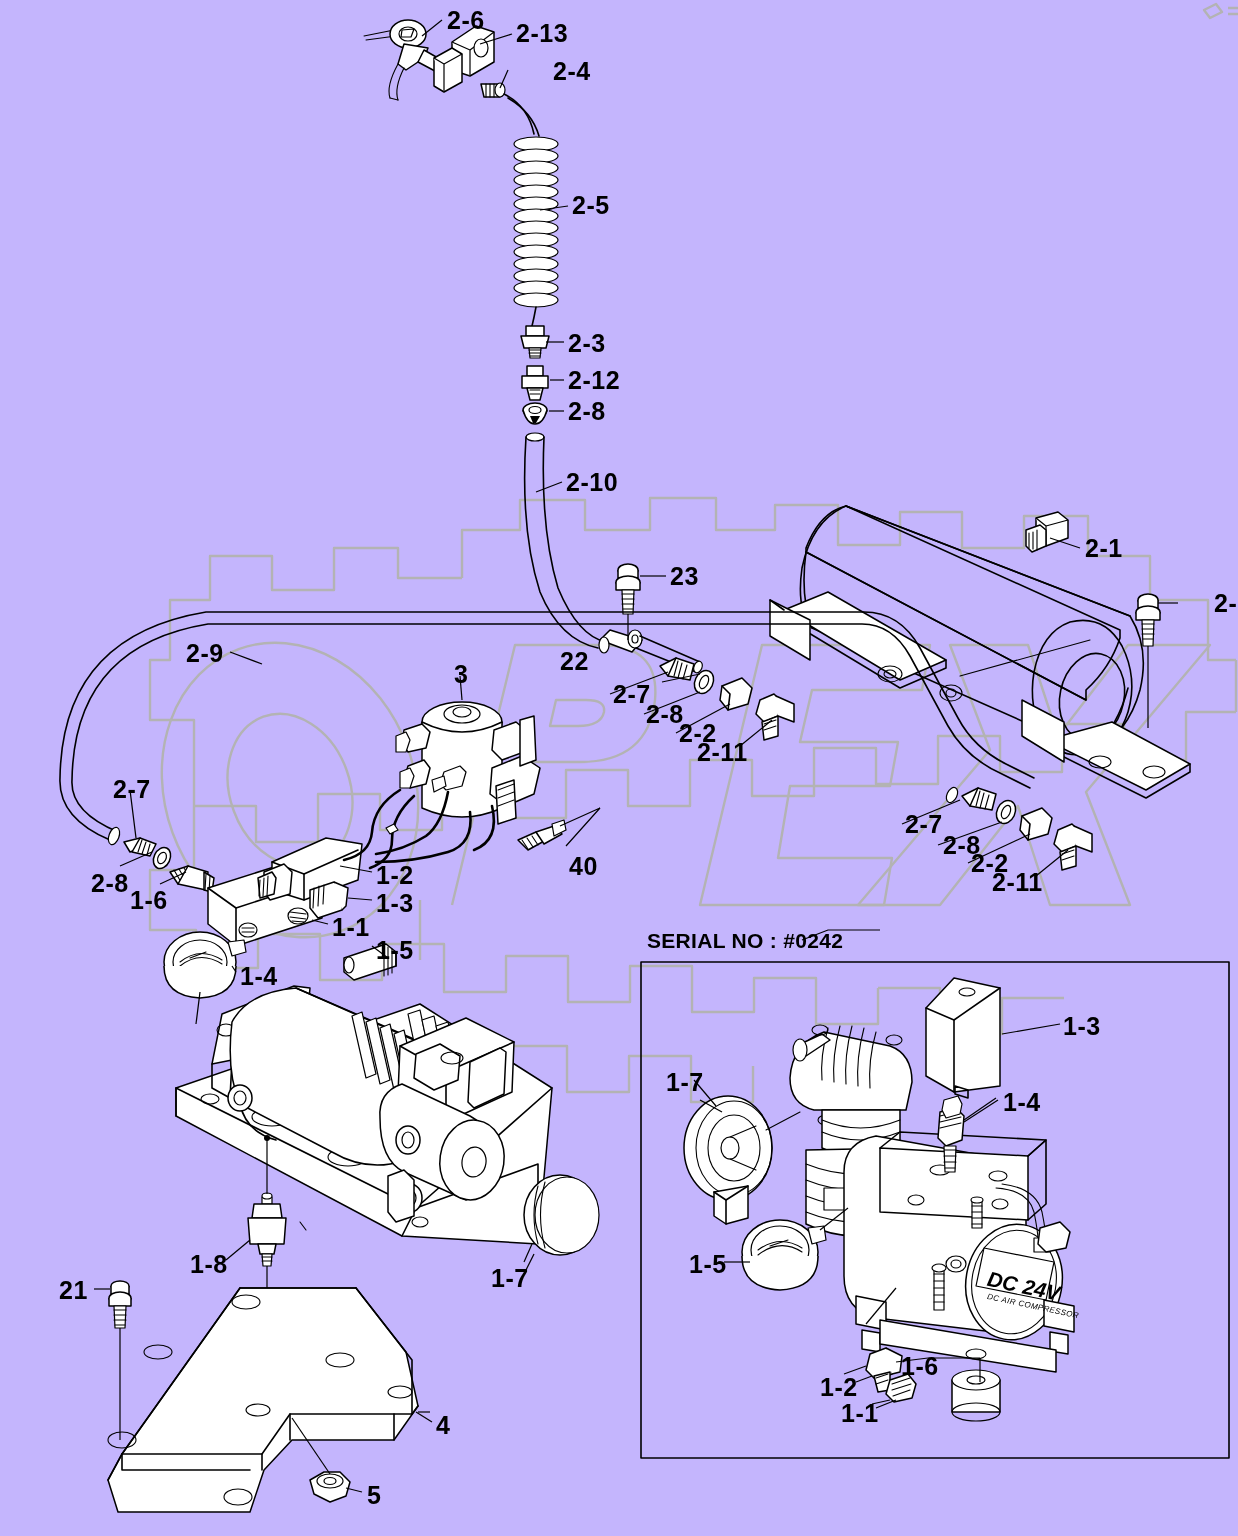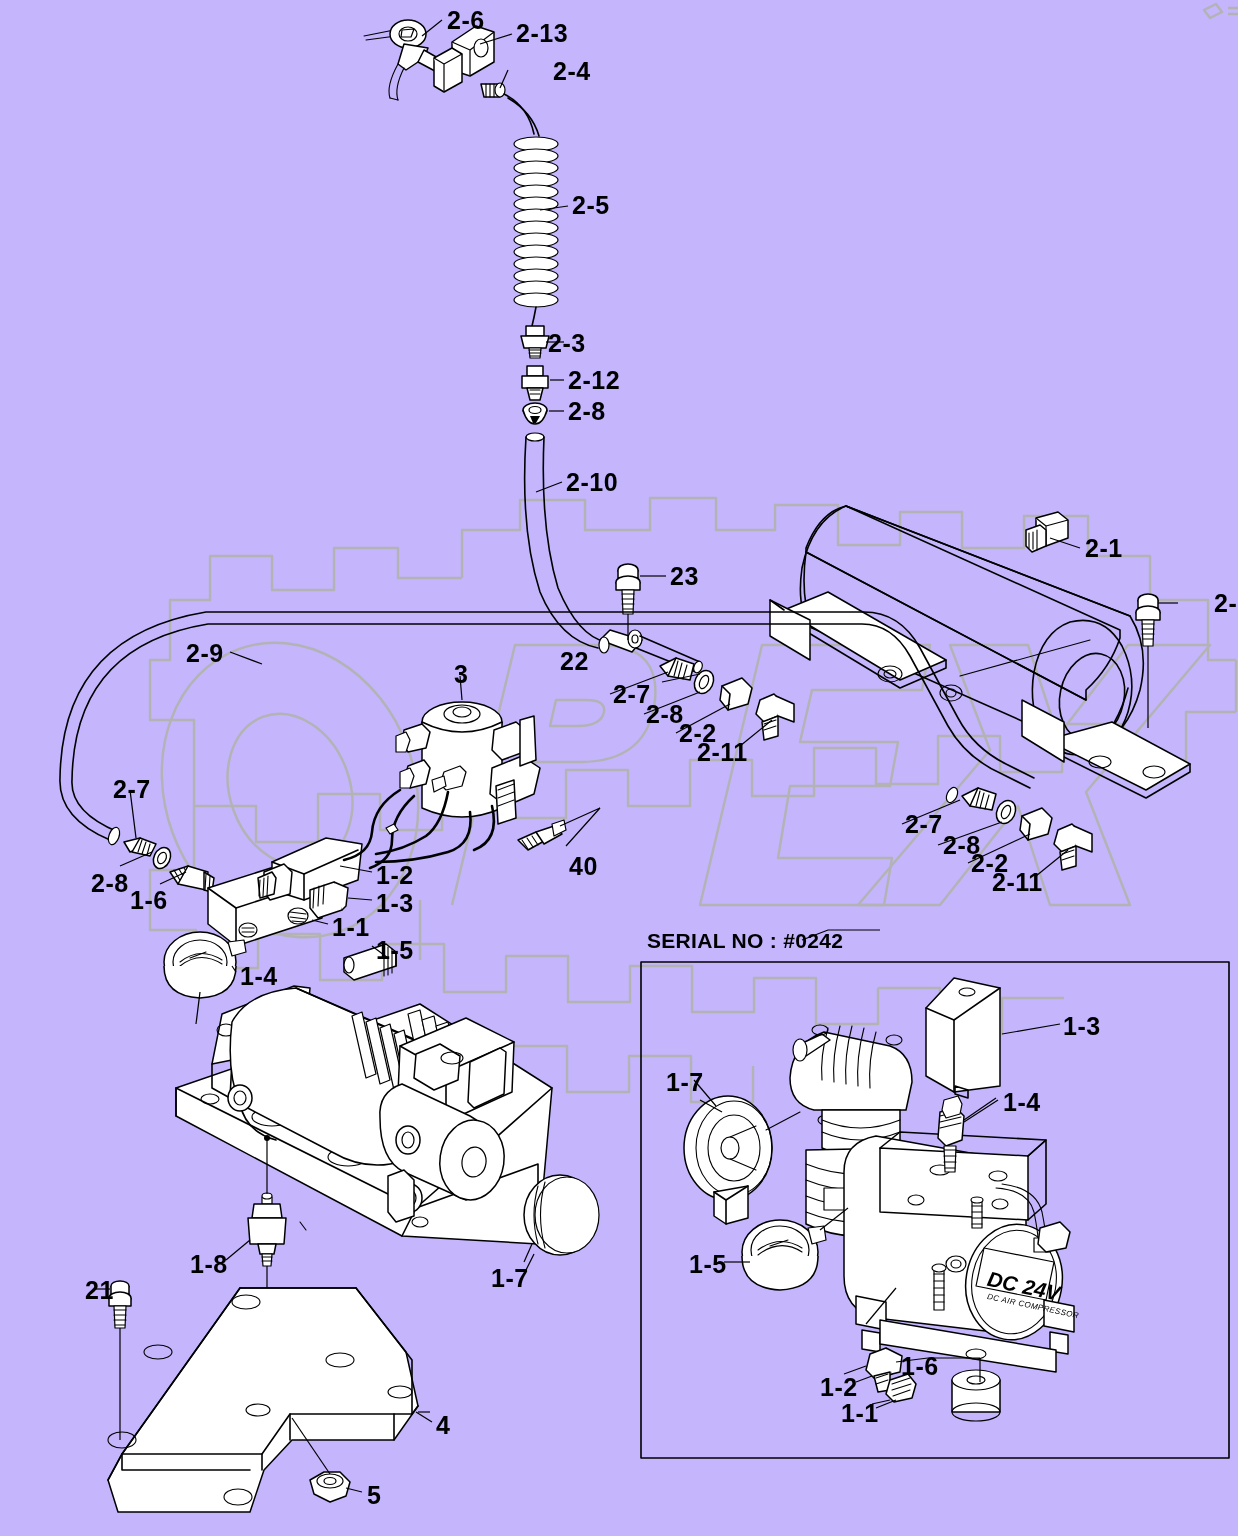--- a/index.html
+++ b/index.html
@@ -647,21 +647,21 @@
   </g>
 
   </g>
 </svg>
 
 <div id="callout-layer">
       <div class="cal callout" style="left: 447px; top: 8px;">2-6</div>
       <div class="cal callout" style="left: 516px; top: 21px;">2-13</div>
       <div class="cal callout" style="left: 513px; top: 59px; margin-left: 40px;">2-4</div>
       <div class="cal callout" style="left: 572px; top: 193px;">2-5</div>
-      <div class="cal callout" style="left: 548px; top: 331px;">2-3</div>
+      <div class="cal callout" style="left: 568px; top: 331px;">2-3</div>
       <div class="cal callout" style="left: 568px; top: 368px;">2-12</div>
       <div class="cal callout" style="left: 568px; top: 399px;">2-8</div>
       <div class="cal callout" style="left: 566px; top: 470px;">2-10</div>
       <div class="cal callout" style="left: 1085px; top: 536px;">2-1</div>
       <div class="cal callout" style="left: 1182px; top: 591px; margin-left: 32px;">2-14</div>
       <div class="cal callout" style="left: 670px; top: 564px;">23</div>
       <div class="cal callout" style="left: 186px; top: 641px;">2-9</div>
       <div class="cal callout" style="left: 454px; top: 662px;">3</div>
       <div class="cal callout" style="left: 560px; top: 649px;">22</div>
       <div class="cal callout" style="left: 613px; top: 682px;">2-7</div>
@@ -680,21 +680,21 @@
       <div class="cal callout" style="left: 376px; top: 891px;">1-3</div>
       <div class="cal callout" style="left: 332px; top: 915px;">1-1</div>
       <div class="cal callout" style="left: 376px; top: 938px;">1-5</div>
       <div class="cal callout" style="left: 240px; top: 964px;">1-4</div>
       <div class="cal callout" style="left: 1063px; top: 1014px;">1-3</div>
       <div class="cal callout" style="left: 666px; top: 1070px;">1-7</div>
       <div class="cal callout" style="left: 1003px; top: 1090px;">1-4</div>
       <div class="cal callout" style="left: 190px; top: 1252px;">1-8</div>
       <div class="cal callout" style="left: 689px; top: 1252px;">1-5</div>
       <div class="cal callout" style="left: 491px; top: 1266px;">1-7</div>
-      <div class="cal callout" style="left: 59px; top: 1278px; margin-left: 26px;">21</div>
+      <div class="cal callout" style="left: 59px; top: 1278px;">21</div>
       <div class="cal callout" style="left: 901px; top: 1354px;">1-6</div>
       <div class="cal callout" style="left: 820px; top: 1375px;">1-2</div>
       <div class="cal callout" style="left: 841px; top: 1401px;">1-1</div>
       <div class="cal callout" style="left: 436px; top: 1413px;">4</div>
       <div class="cal callout" style="left: 367px; top: 1483px;">5</div>
     </div>
 
 <div class="cal serial" id="serial-label" style="left:647px; top:930px;">SERIAL NO : #0242</div>
 
 <div class="cal" id="badge-line1" style="left:990px; top:1268px; font-size:21px; font-style:italic; transform:rotate(12deg); transform-origin:left top;">DC 24V</div>

